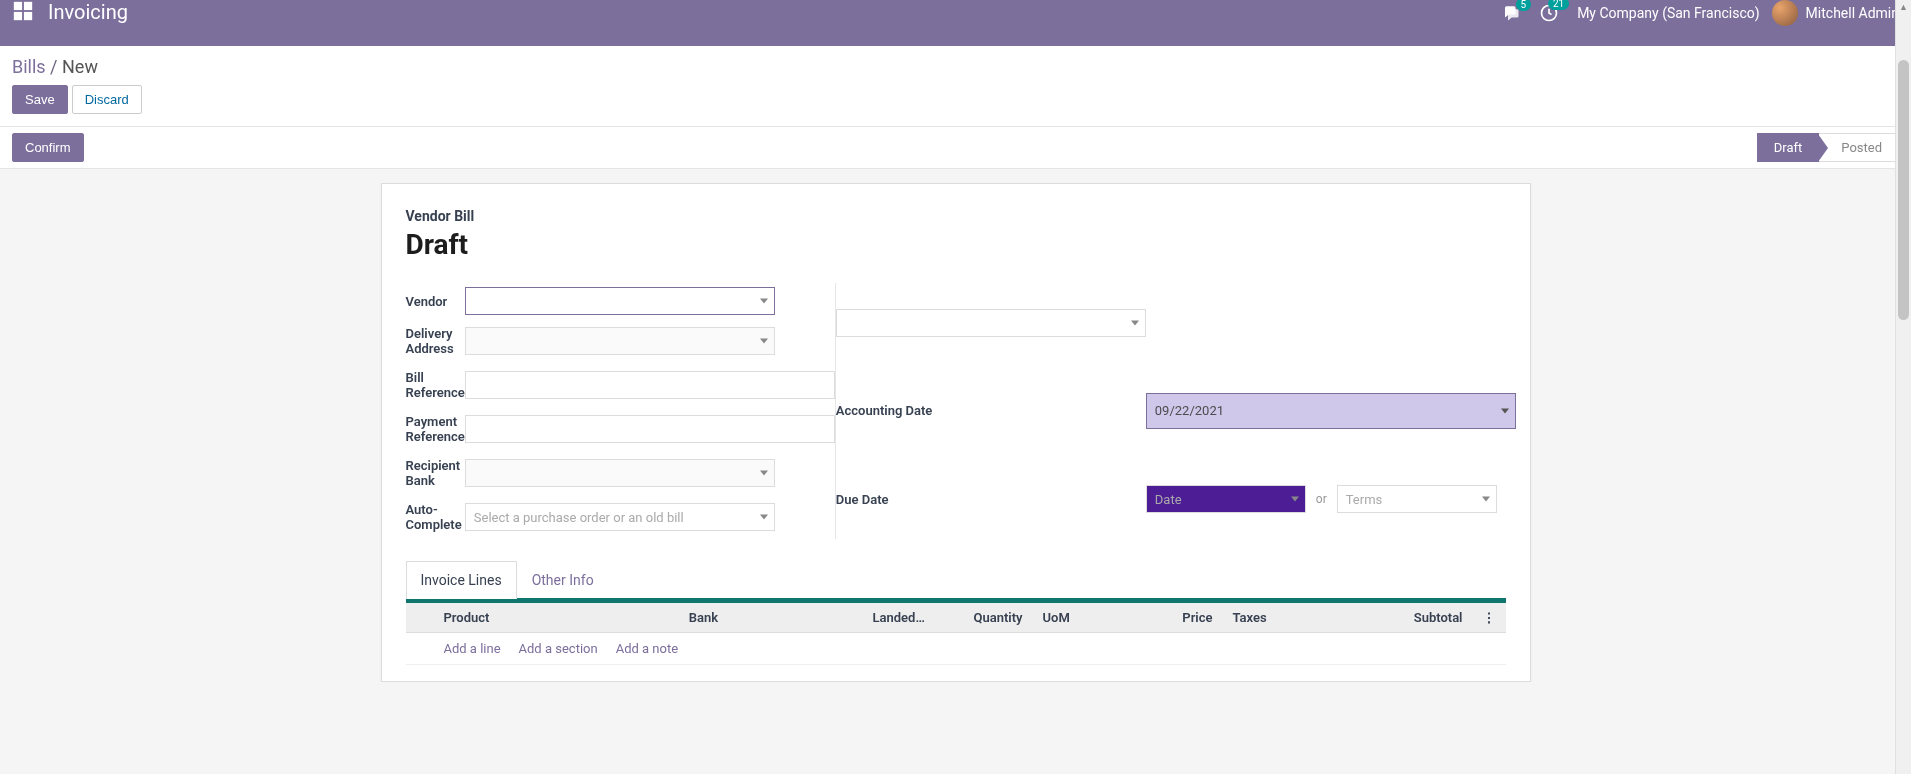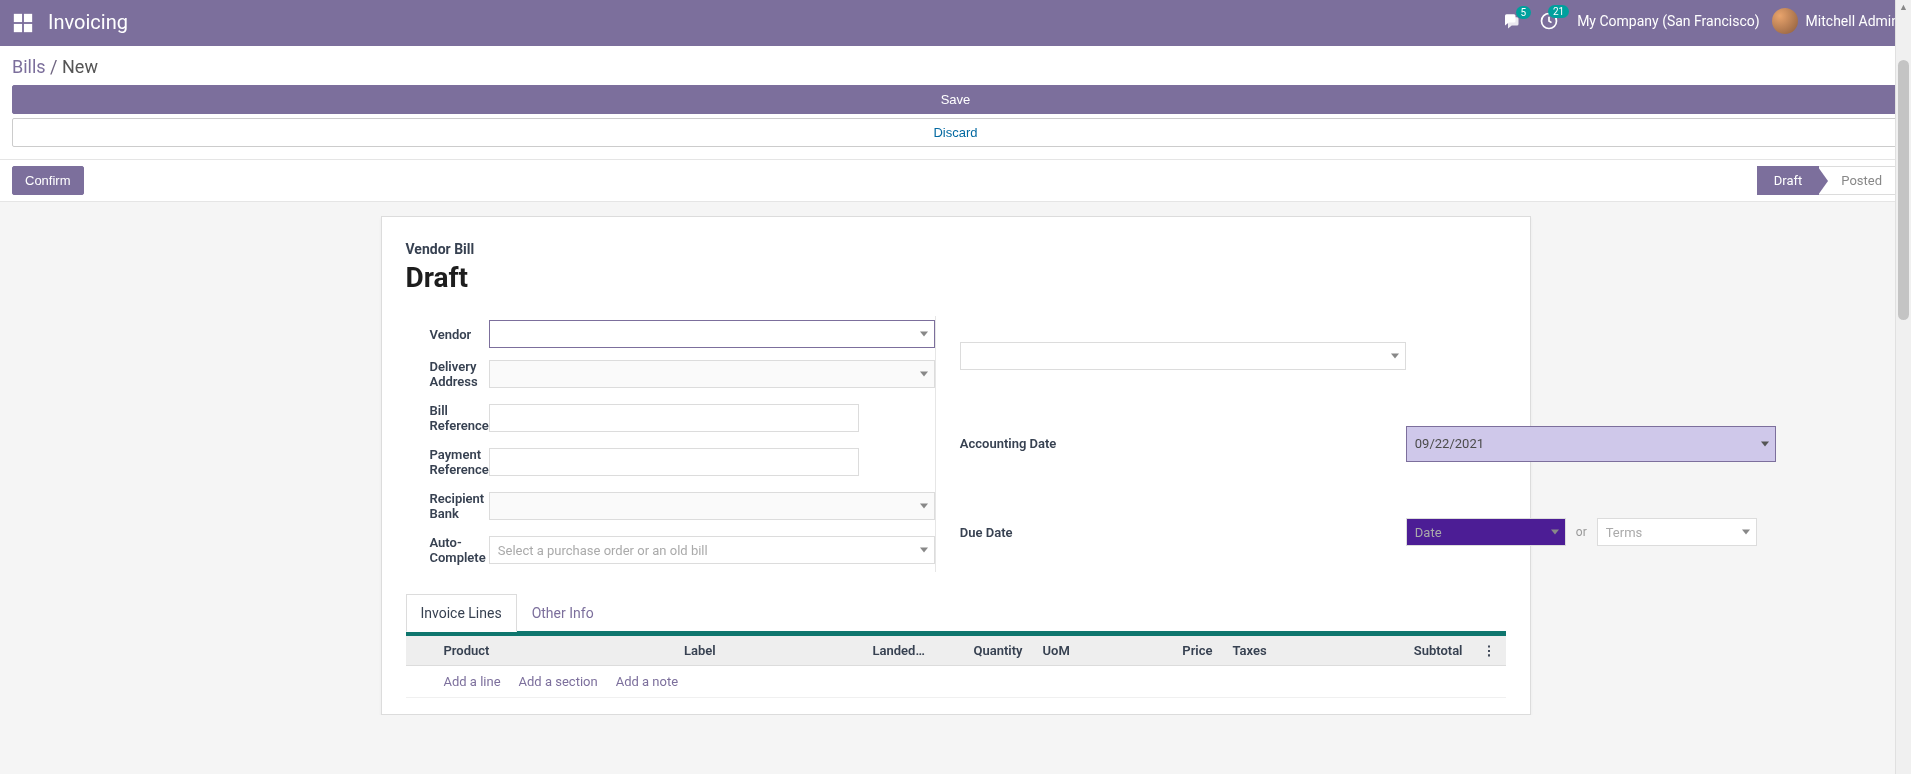--- a/index.html
+++ b/index.html
@@ -1,57 +1,57 @@
 <!DOCTYPE html>
 <html><head>
 <meta charset="utf-8">
 <style>
 * { box-sizing: border-box; margin: 0; padding: 0; }
 body { font-family: -apple-system, BlinkMacSystemFont, "Segoe UI", Roboto, "Helvetica Neue", sans-serif; font-size: 13px; color: #4c4c4c; background: #f5f5f5; }
-.topnav { background: #7c6f9c; color: #fff; display: flex; align-items: flex-end; height: 46px; padding: 12px 12px; }
+.topnav { background: #7c6f9c; color: #fff; display: flex; align-items: flex-start; height: 46px; padding: 0 12px; }
 .topnav .grid-icon-wrap { display: flex; align-items: center; margin-right: 14px; cursor: pointer; }
 .grid-icon { width: 22px; height: 22px; display: inline-block; }
 .grid-icon svg { fill: #fff; }
 .topnav .brand { font-size: 20px; font-weight: 400; margin-right: 30px; }
 .topnav .menu { display: flex; gap: 8px; }
 .topnav .menu a { color: #fff; padding: 13px 12px; font-size: 14px; text-decoration: none; }
 .topnav .spacer { flex: 1; }
 .topnav .right { display: flex; align-items: center; gap: 12px; }
 .icon-badge { position: relative; display: inline-flex; align-items: center; margin-right: 6px; cursor: pointer; }
 .icon-badge .badge { position: absolute; top: -6px; right: -10px; background: #00a09d; color: #fff; border-radius: 8px; font-size: 10px; padding: 1px 5px; line-height: 1.1; }
 .topnav .company { font-size: 14px; }
 .topnav .user { display: flex; align-items: center; gap: 8px; font-size: 14px; cursor: pointer; }
 .avatar { width: 26px; height: 26px; border-radius: 50%; background: radial-gradient(circle at 30% 30%, #e9a46c, #8a5b3c); display: inline-block; }
 .cp { background: #fff; border-bottom: 1px solid #e5e5e5; padding: 10px 12px 12px; }
 .breadcrumb { font-size: 18px; color: #6f6581; margin-bottom: 8px; }
 .breadcrumb a { color: #7c6f9c; text-decoration: none; }
 .breadcrumb .active { color: #555; }
-.btnbar { display: flex; gap: 4px; flex-direction: column; }
+.btnbar { display: flex; gap: 4px; }
 .btn { border: 1px solid #ccc; background: #fff; color: #0369a1; padding: 6px 12px; font-size: 13px; border-radius: 2px; cursor: pointer; }
 .btn-primary { background: #7c6f9c; border-color: #7c6f9c; color: #fff; }
 .statusbar { background: #fff; border-bottom: 1px solid #e5e5e5; padding: 6px 12px; display: flex; align-items: center; }
 .statusbar .stages { margin-left: auto; display: flex; }
 .stage { position: relative; padding: 6px 16px 6px 22px; font-size: 13px; color: #888; background: #fff; border: 1px solid #dcdcdc; border-left: none; }
 .stage:first-child { border-left: 1px solid #dcdcdc; padding-left: 16px; }
 .stage.current { background: #7c6f9c; color: #fff; border-color: #7c6f9c; }
 .stage.current::after { content: ""; position: absolute; right: -10px; top: 0; bottom: 0; width: 0; height: 0; border-top: 14px solid transparent; border-bottom: 14px solid transparent; border-left: 10px solid #7c6f9c; z-index: 2; }
 .stage.current::before { display: none; }
 .formwrap { display: flex; justify-content: center; padding: 14px 14px 0; background: #f5f5f5; }
 .sheet { background: #fff; border: 1px solid #dcdcdc; width: 1150px; max-width: 100%; box-shadow: 0 2px 3px rgba(0,0,0,0.05); padding: 24px 24px 10px; }
 .title-area { margin-bottom: 22px; }
 .title-area .movetype { font-size: 14px; font-weight: 700; color: #374151; }
 .title-area h1 { font-size: 28px; color: #1d1d1d; margin-top: 4px; }
 .groups { display: flex; gap: 0; margin-bottom: 22px; }
-.group { flex: 1; display: table; border-collapse: collapse; margin-left: 24px; }
+.group { flex: 1; display: table; border-collapse: collapse; }
 .group.left { border-right: 1px solid #e6e6e6; padding-right: 30px; }
 .group.right { padding-left: 30px; }
 .row { display: table-row; }
 .cell-label { display: table-cell; width: 160px; font-size: 13px; font-weight: 600; color: #374151; padding: 7px 0; vertical-align: middle; }
 .cell-input { display: table-cell; padding: 4px 0; vertical-align: middle; }
-.drop { position: relative; border: 1px solid #d0cbe2; background: #fff; height: 28px; width: 446px; display: flex; align-items: center; padding: 0 24px 0 8px; color: #888; font-size: 13px; cursor: pointer; }
+.drop { position: relative; border: 1px solid #d0cbe2; background: #fff; height: 28px; width: 310px; display: flex; align-items: center; padding: 0 24px 0 8px; color: #888; font-size: 13px; cursor: pointer; }
 .drop.focus { border-color: #7c6f9c; }
 .drop.disabled { background: #fafafa; color: #aaa; cursor: default; border-color: #dcdcdc; }
 .drop .caret { position: absolute; right: 6px; top: 50%; transform: translateY(-50%); width: 0; height: 0; border-left: 4px solid transparent; border-right: 4px solid transparent; border-top: 5px solid #888; }
 .textin { border: 1px solid #dcdcdc; height: 28px; width: 370px; padding: 0 8px; font-size: 13px; }
 .highlight-date { background: #cfc8ea; border: 1px solid #7c6f9c; height: 36px; width: 370px; display: flex; align-items: center; padding: 0 8px; position: relative; cursor: pointer; }
 .highlight-date .caret { position: absolute; right: 6px; top: 50%; transform: translateY(-50%); width: 0; height: 0; border-left: 4px solid transparent; border-right: 4px solid transparent; border-top: 5px solid #555; }
 .dueline { display: flex; align-items: center; gap: 10px; }
 .dueline .drop.small { width: 160px; }
 .orsep { color: #999; font-size: 12px; }
 .tabs { border-bottom: 5px solid #0f766e; display: flex; }
@@ -231,21 +231,21 @@
       <div class="tab active">Invoice Lines</div>
       <div class="tab">Other Info</div>
     </div>
 
     <div class="tablewrap">
       <table class="lines">
         <thead>
           <tr>
             <th style="width:28px;"></th>
             <th>Product</th>
-            <th>Label</th>
+            <th>Bank</th>
             <th style="width:80px;">Landed…</th>
             <th class="right" style="width:90px;">Quantity</th>
             <th style="width:100px;">UoM</th>
             <th class="right" style="width:90px;">Price</th>
             <th style="width:130px;">Taxes</th>
             <th class="right" style="width:120px;">Subtotal</th>
             <th class="kebab" style="width:28px;">⋮</th>
           </tr>
         </thead>
         <tbody>

